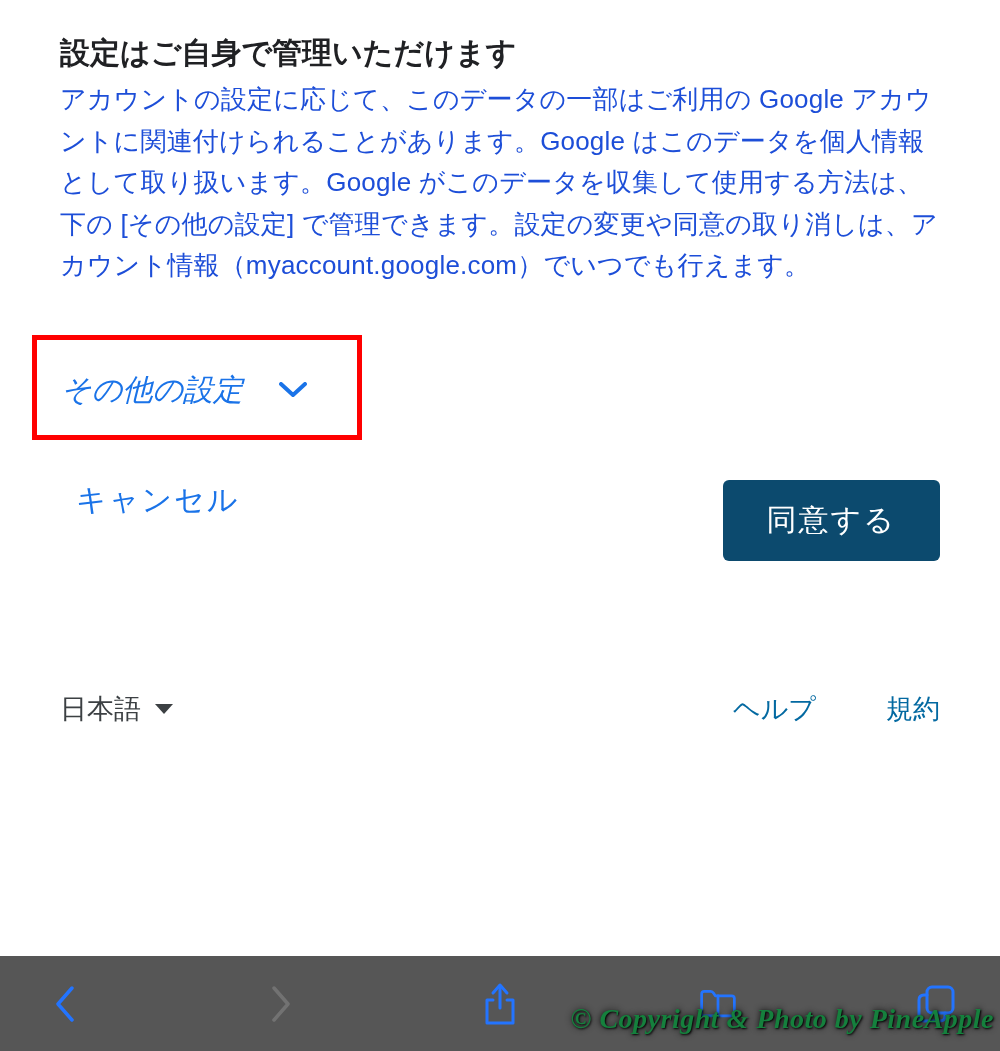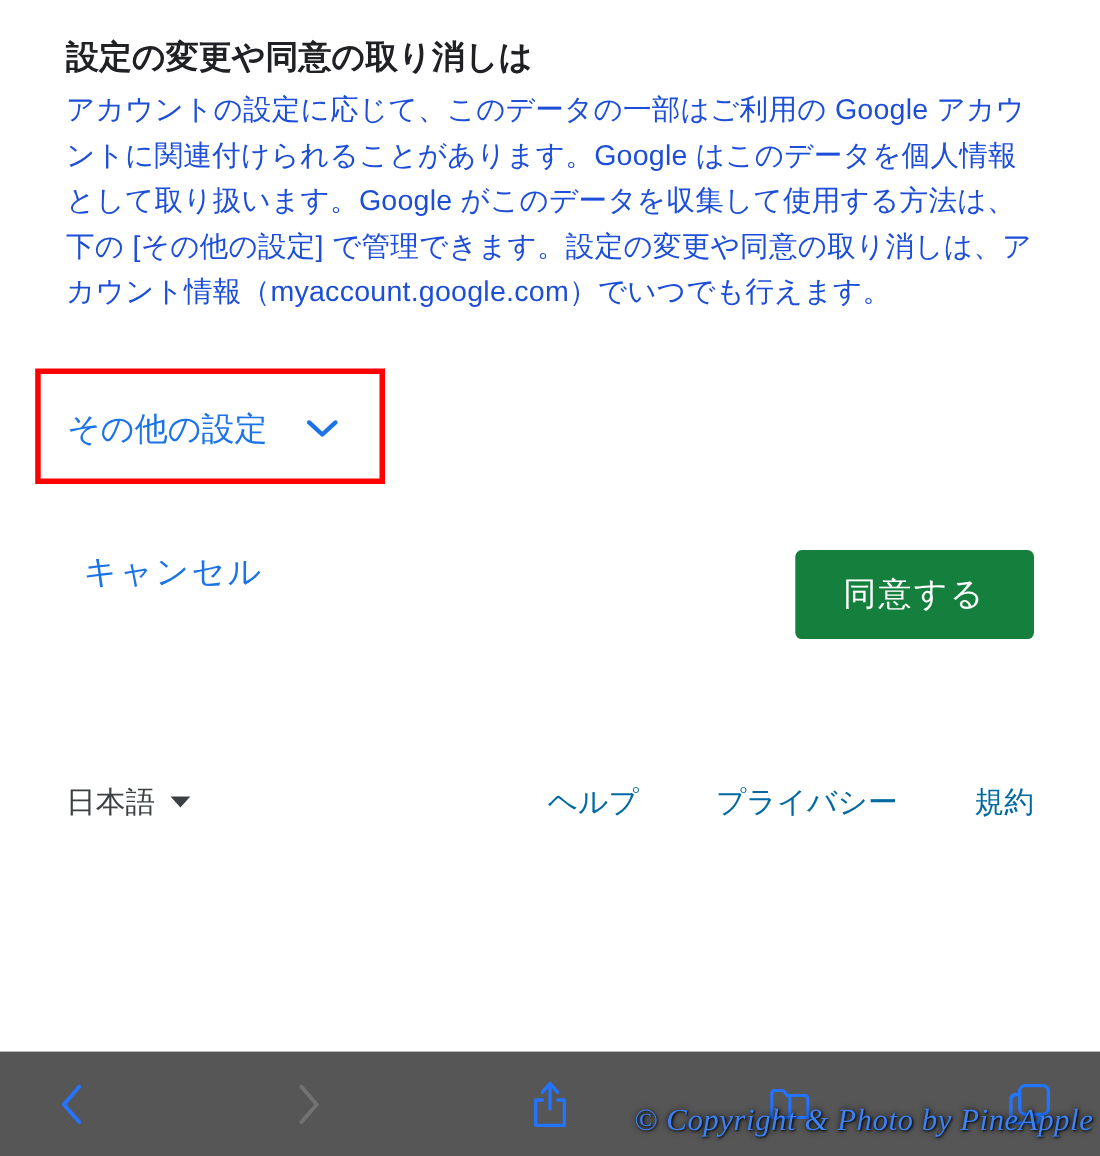--- a/index.html
+++ b/index.html
@@ -28,23 +28,24 @@
     .body-text {
       font-size: 26px;
       color: #1d4ed8;
       line-height: 1.6;
       letter-spacing: 0.2px;
       margin-bottom: 48px;
     }
     .more-settings-wrap {
       display: inline-block;
       border: 5px solid #ff0000;
-      padding: 30px 38px 24px 24px;
+      padding: 30px 50px 24px 24px;
       margin-left: -28px;
-      margin-bottom: 60px;
+      margin-bottom: 40px;
+      font-style: italic;
     }
     .more-settings {
       display: inline-flex;
       align-items: center;
       gap: 36px;
       color: #1a73e8;
       font-size: 30px;
       cursor: pointer;
     }
     .chevron-down {
@@ -65,21 +66,21 @@
       font-size: 30px;
       color: #1a73e8;
       background: none;
       border: none;
       cursor: pointer;
       letter-spacing: 2px;
     }
     .agree-btn {
       font-size: 30px;
       color: #fff;
-      background: #15803d;
+      background: #0c4a6e;
       border: none;
       border-radius: 6px;
       padding: 20px 44px;
       cursor: pointer;
       letter-spacing: 2px;
     }
     .footer-row {
       display: flex;
       align-items: center;
       padding: 0 0 0 0;
@@ -133,35 +134,35 @@
     .bar-icon svg {
       display: block;
     }
     .forward-icon {
       opacity: 0.35;
     }
     .watermark {
       position: absolute;
       bottom: 16px;
       right: 6px;
-      color: #3b82f6;
+      color: #15803d;
       font-size: 28px;
-      font-weight: 400;
+      font-weight: 700;
       font-style: italic;
       font-family: Georgia, 'Times New Roman', serif;
       text-shadow: 0 0 6px rgba(0,0,0,0.9), 1px 1px 2px rgba(0,0,0,0.9);
       pointer-events: none;
       letter-spacing: 0.5px;
     }
   </style>
 </head>
 <body>
 
 <div class="content">
-  <h2 class="section-title">設定の変更や同意の取り消しは</h2>
+  <h2 class="section-title">設定はご自身で管理いただけます</h2>
   <p class="body-text">アカウントの設定に応じて、このデータの一部はご利用の Google アカウントに関連付けられることがあります。Google はこのデータを個人情報として取り扱います。Google がこのデータを収集して使用する方法は、下の [その他の設定] で管理できます。設定の変更や同意の取り消しは、アカウント情報（myaccount.google.com）でいつでも行えます。</p>
 
   <div class="more-settings-wrap">
     <div class="more-settings">
       <span>その他の設定</span>
       <span class="chevron-down">
         <svg width="28" height="16" viewBox="0 0 28 16">
             <polyline points="2,2 14,13 26,2" fill="none" stroke="#1a73e8" stroke-width="4" stroke-linecap="round" stroke-linejoin="round"></polyline>
           </svg>
       </span>
@@ -173,21 +174,20 @@
     <button class="agree-btn">同意する</button>
   </div>
 
   <div class="footer-row">
     <div class="lang-selector">
       <span>日本語</span>
       <span class="caret-down"></span>
     </div>
     <div class="footer-links">
       <span class="footer-link">ヘルプ</span>
-      <span class="footer-link">プライバシー</span>
       <span class="footer-link">規約</span>
     </div>
   </div>
 </div>
 
 <div class="browser-bar">
   <div class="bar-icon">
     <svg width="24" height="40" viewBox="0 0 24 40">
         <polyline points="20,4 6,20 20,36" fill="none" stroke="#2374ff" stroke-width="3.5" stroke-linecap="round" stroke-linejoin="round"></polyline>
       </svg>

